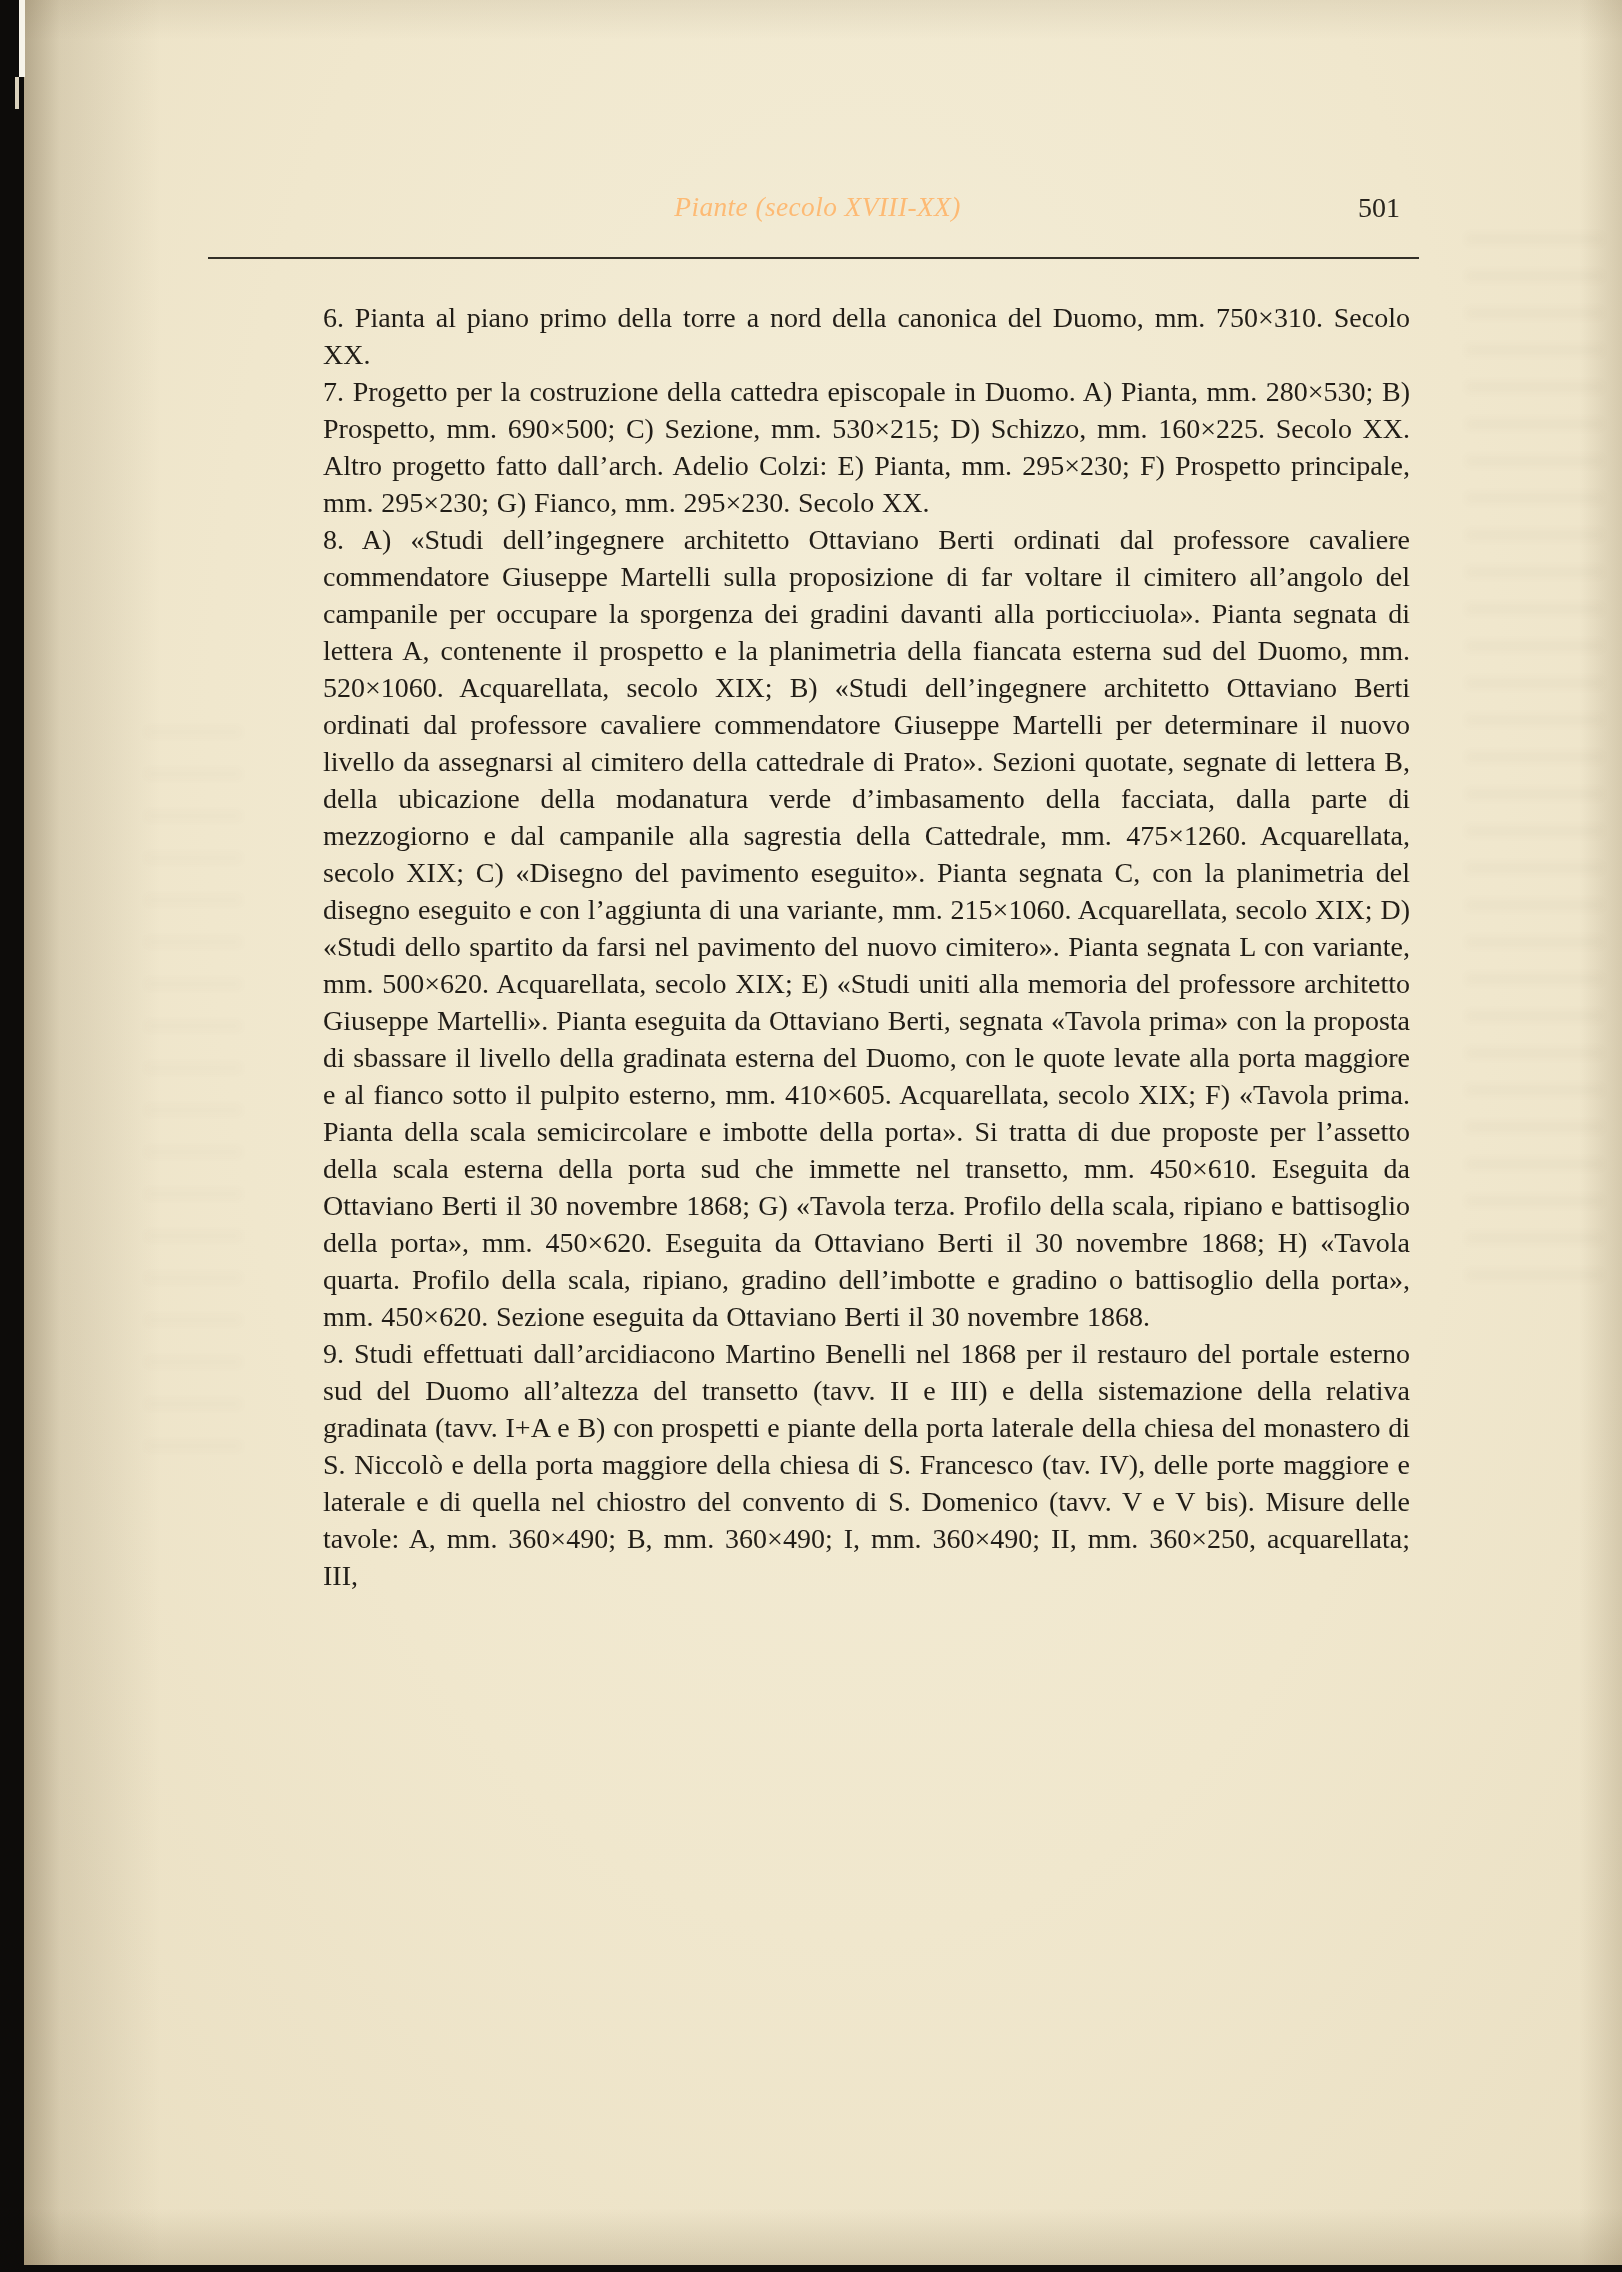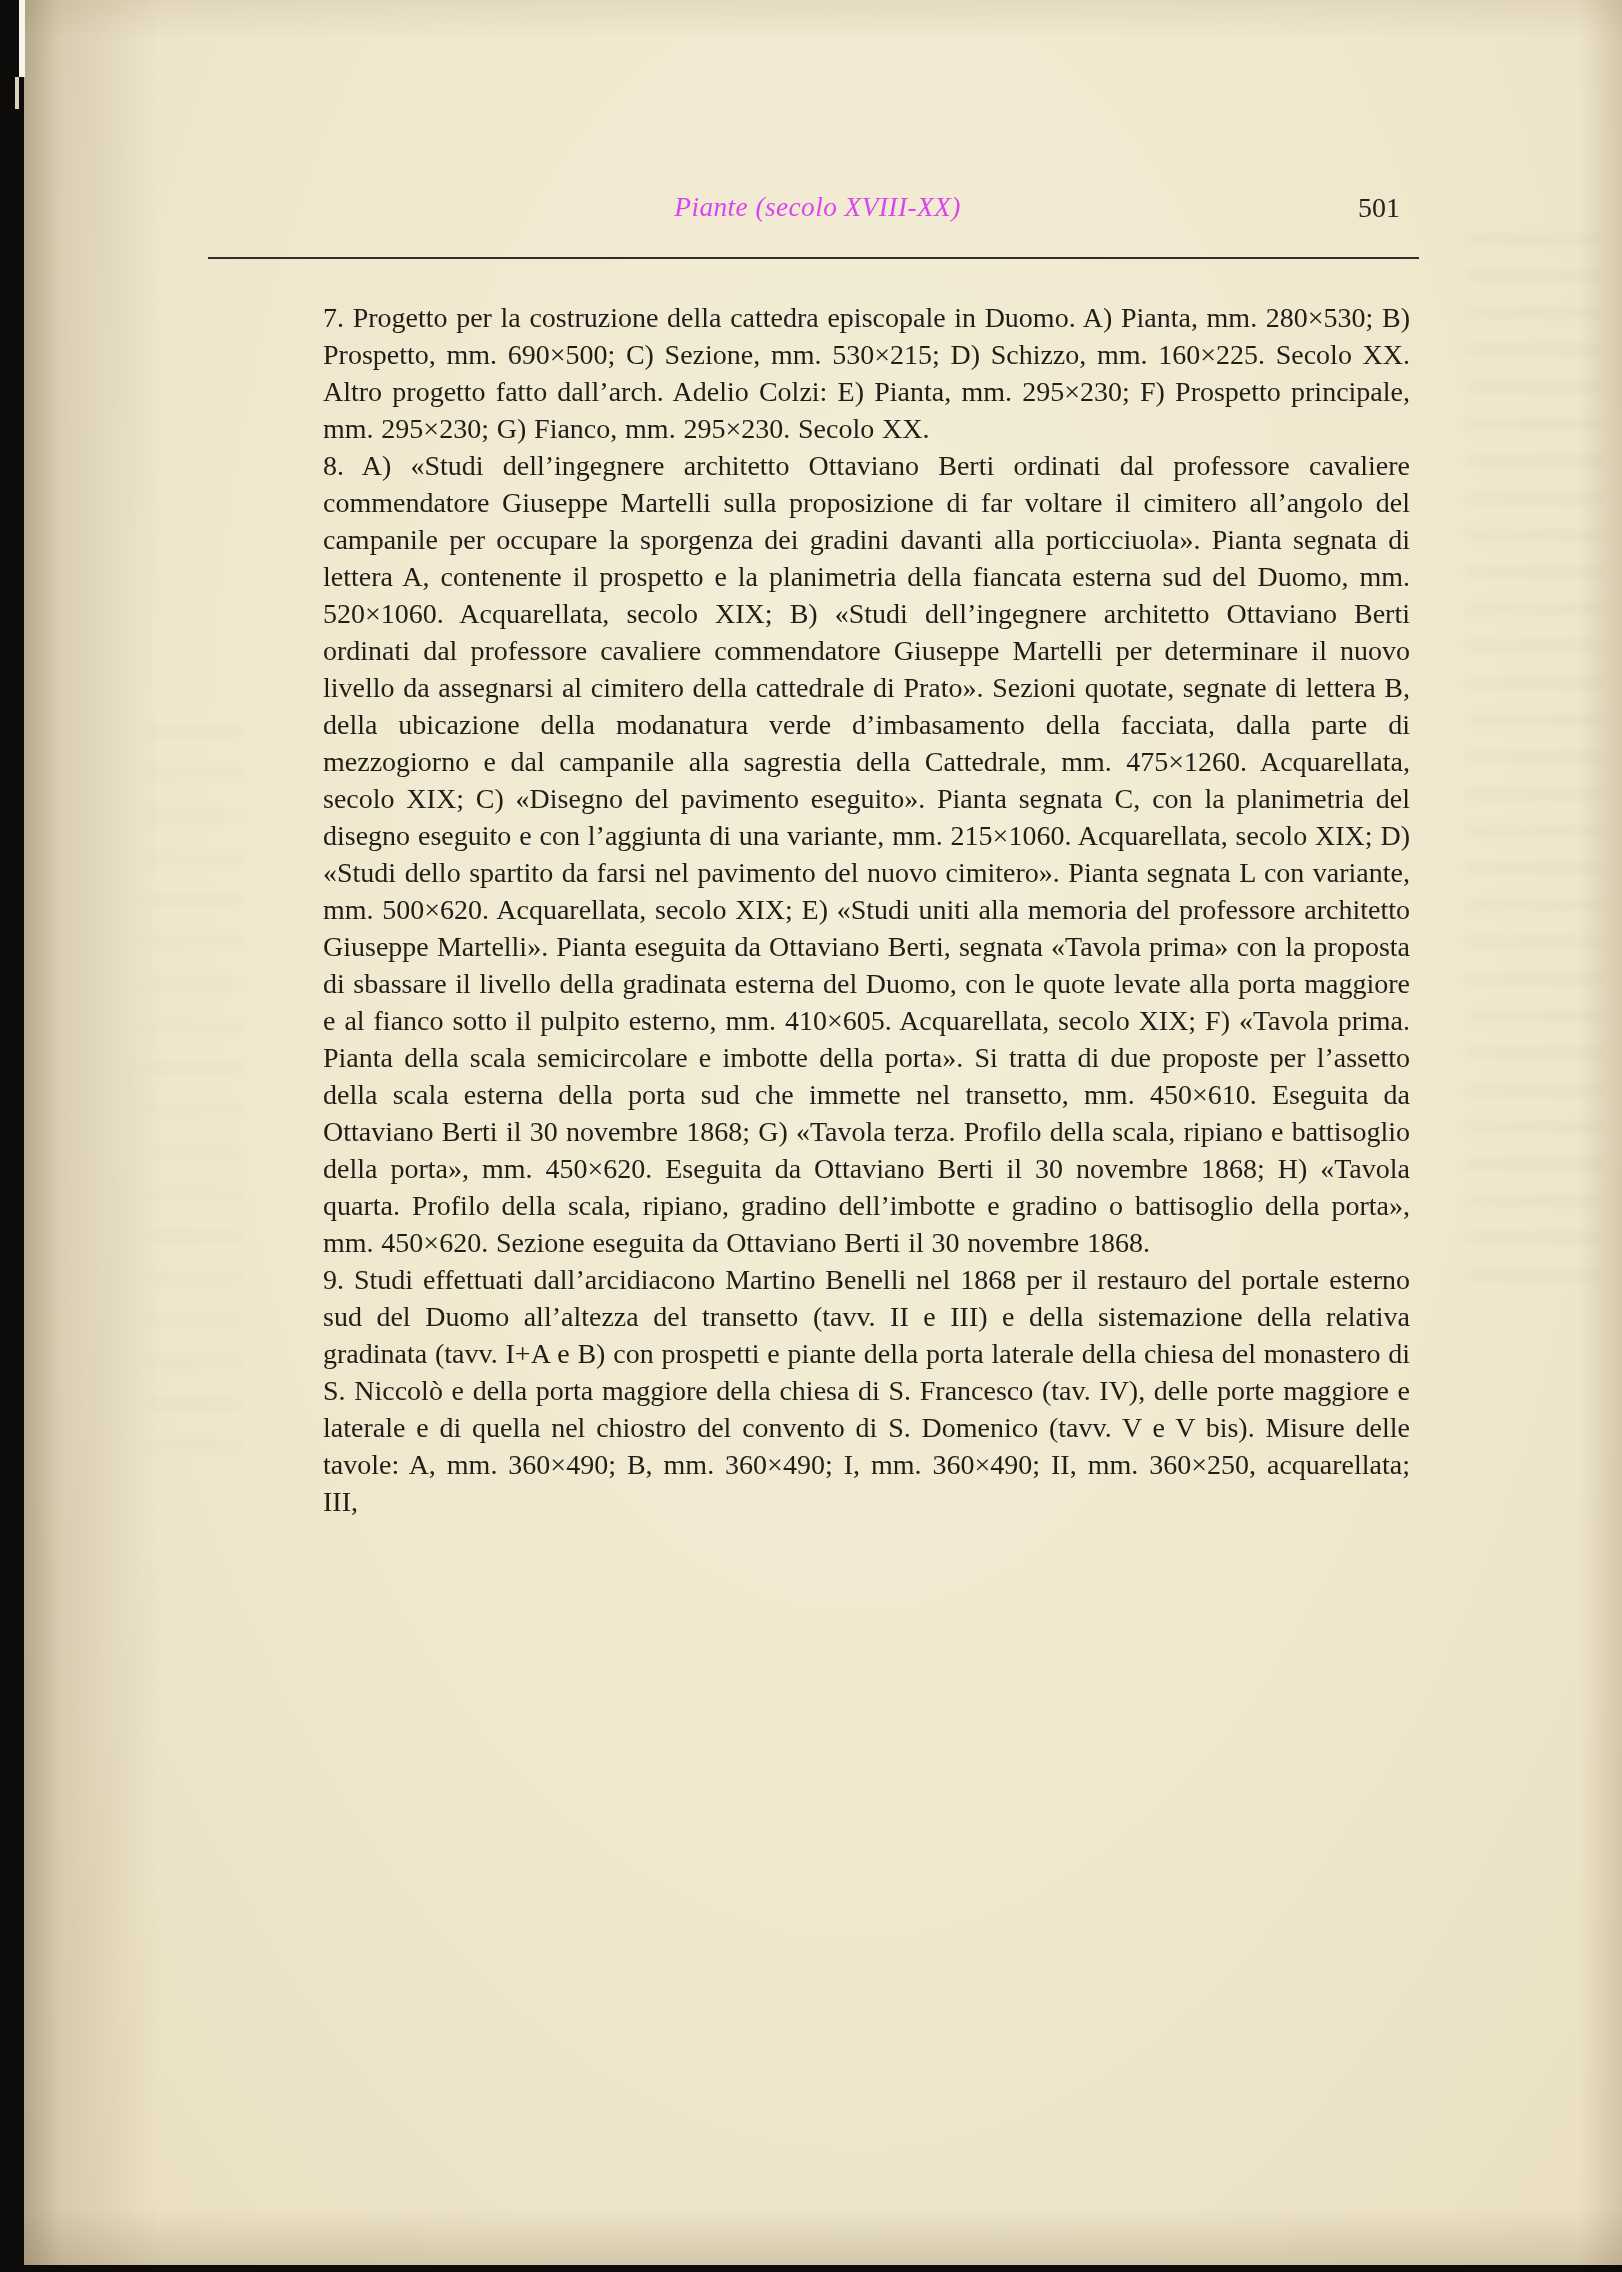--- a/index.html
+++ b/index.html
@@ -82,21 +82,21 @@
     height: 44px;
   }
   .running-title {
     position: absolute;
     left: 8px;
     right: 0;
     text-align: center;
     font-style: italic;
     font-size: 27.4px;
     letter-spacing: 0.4px;
-    color: #d946ef;
+    color: #fdba74;
   }
   .page-number {
     position: absolute;
     right: 19px;
     top: 0;
     font-size: 28px;
     color: #27231c;
   }
   .header-rule {
     position: absolute;
@@ -140,19 +140,20 @@
   <div class="edge-sliver2"></div>
 
   <div class="running-header">
     <span class="running-title">Piante (secolo XVIII-XX)</span>
     <span class="page-number">501</span>
   </div>
 
   <div class="header-rule"></div>
 
   <div class="body-text">
+    <p>6. Pianta al piano primo della torre a nord della canonica del Duomo, mm. 750×310. Secolo XX.</p>
     <p>7. Progetto per la costruzione della cattedra episcopale in Duomo. A) Pianta, mm. 280×530; B) Prospetto, mm. 690×500; C) Sezione, mm. 530×215; D) Schizzo, mm. 160×225. Secolo XX. Altro progetto fatto dall’arch. Adelio Colzi: E) Pianta, mm. 295×230; F) Prospetto principale, mm. 295×230; G) Fianco, mm. 295×230. Secolo XX.</p>
     <p>8. A) «Studi dell’ingegnere architetto Ottaviano Berti ordinati dal professore cavaliere commendatore Giuseppe Martelli sulla proposizione di far voltare il cimitero all’angolo del campanile per occupare la sporgenza dei gradini davanti alla porticciuola». Pianta segnata di lettera A, contenente il prospetto e la planimetria della fiancata esterna sud del Duomo, mm. 520×1060. Acquarellata, secolo XIX; B) «Studi dell’ingegnere architetto Ottaviano Berti ordinati dal professore cavaliere commendatore Giuseppe Martelli per determinare il nuovo livello da assegnarsi al cimitero della cattedrale di Prato». Sezioni quotate, segnate di lettera B, della ubicazione della modanatura verde d’imbasamento della facciata, dalla parte di mezzogiorno e dal campanile alla sagrestia della Cattedrale, mm. 475×1260. Acquarellata, secolo XIX; C) «Disegno del pavimento eseguito». Pianta segnata C, con la planimetria del disegno eseguito e con l’aggiunta di una variante, mm. 215×1060. Acquarellata, secolo XIX; D) «Studi dello spartito da farsi nel pavimento del nuovo cimitero». Pianta segnata L con variante, mm. 500×620. Acquarellata, secolo XIX; E) «Studi uniti alla memoria del professore architetto Giuseppe Martelli». Pianta eseguita da Ottaviano Berti, segnata «Tavola prima» con la proposta di sbassare il livello della gradinata esterna del Duomo, con le quote levate alla porta maggiore e al fianco sotto il pulpito esterno, mm. 410×605. Acquarellata, secolo XIX; F) «Tavola prima. Pianta della scala semicircolare e imbotte della porta». Si tratta di due proposte per l’assetto della scala esterna della porta sud che immette nel transetto, mm. 450×610. Eseguita da Ottaviano Berti il 30 novembre 1868; G) «Tavola terza. Profilo della scala, ripiano e battisoglio della porta», mm. 450×620. Eseguita da Ottaviano Berti il 30 novembre 1868; H) «Tavola quarta. Profilo della scala, ripiano, gradino dell’imbotte e gradino o battisoglio della porta», mm. 450×620. Sezione eseguita da Ottaviano Berti il 30 novembre 1868.</p>
     <p>9. Studi effettuati dall’arcidiacono Martino Benelli nel 1868 per il restauro del portale esterno sud del Duomo all’altezza del transetto (tavv. II e III) e della sistemazione della relativa gradinata (tavv. I+A e B) con prospetti e piante della porta laterale della chiesa del monastero di S. Niccolò e della porta maggiore della chiesa di S. Francesco (tav. IV), delle porte maggiore e laterale e di quella nel chiostro del convento di S. Domenico (tavv. V e V bis). Misure delle tavole: A, mm. 360×490; B, mm. 360×490; I, mm. 360×490; II, mm. 360×250, acquarellata; III,</p>
   </div>
 
 </div>
 
 
 </body></html>

